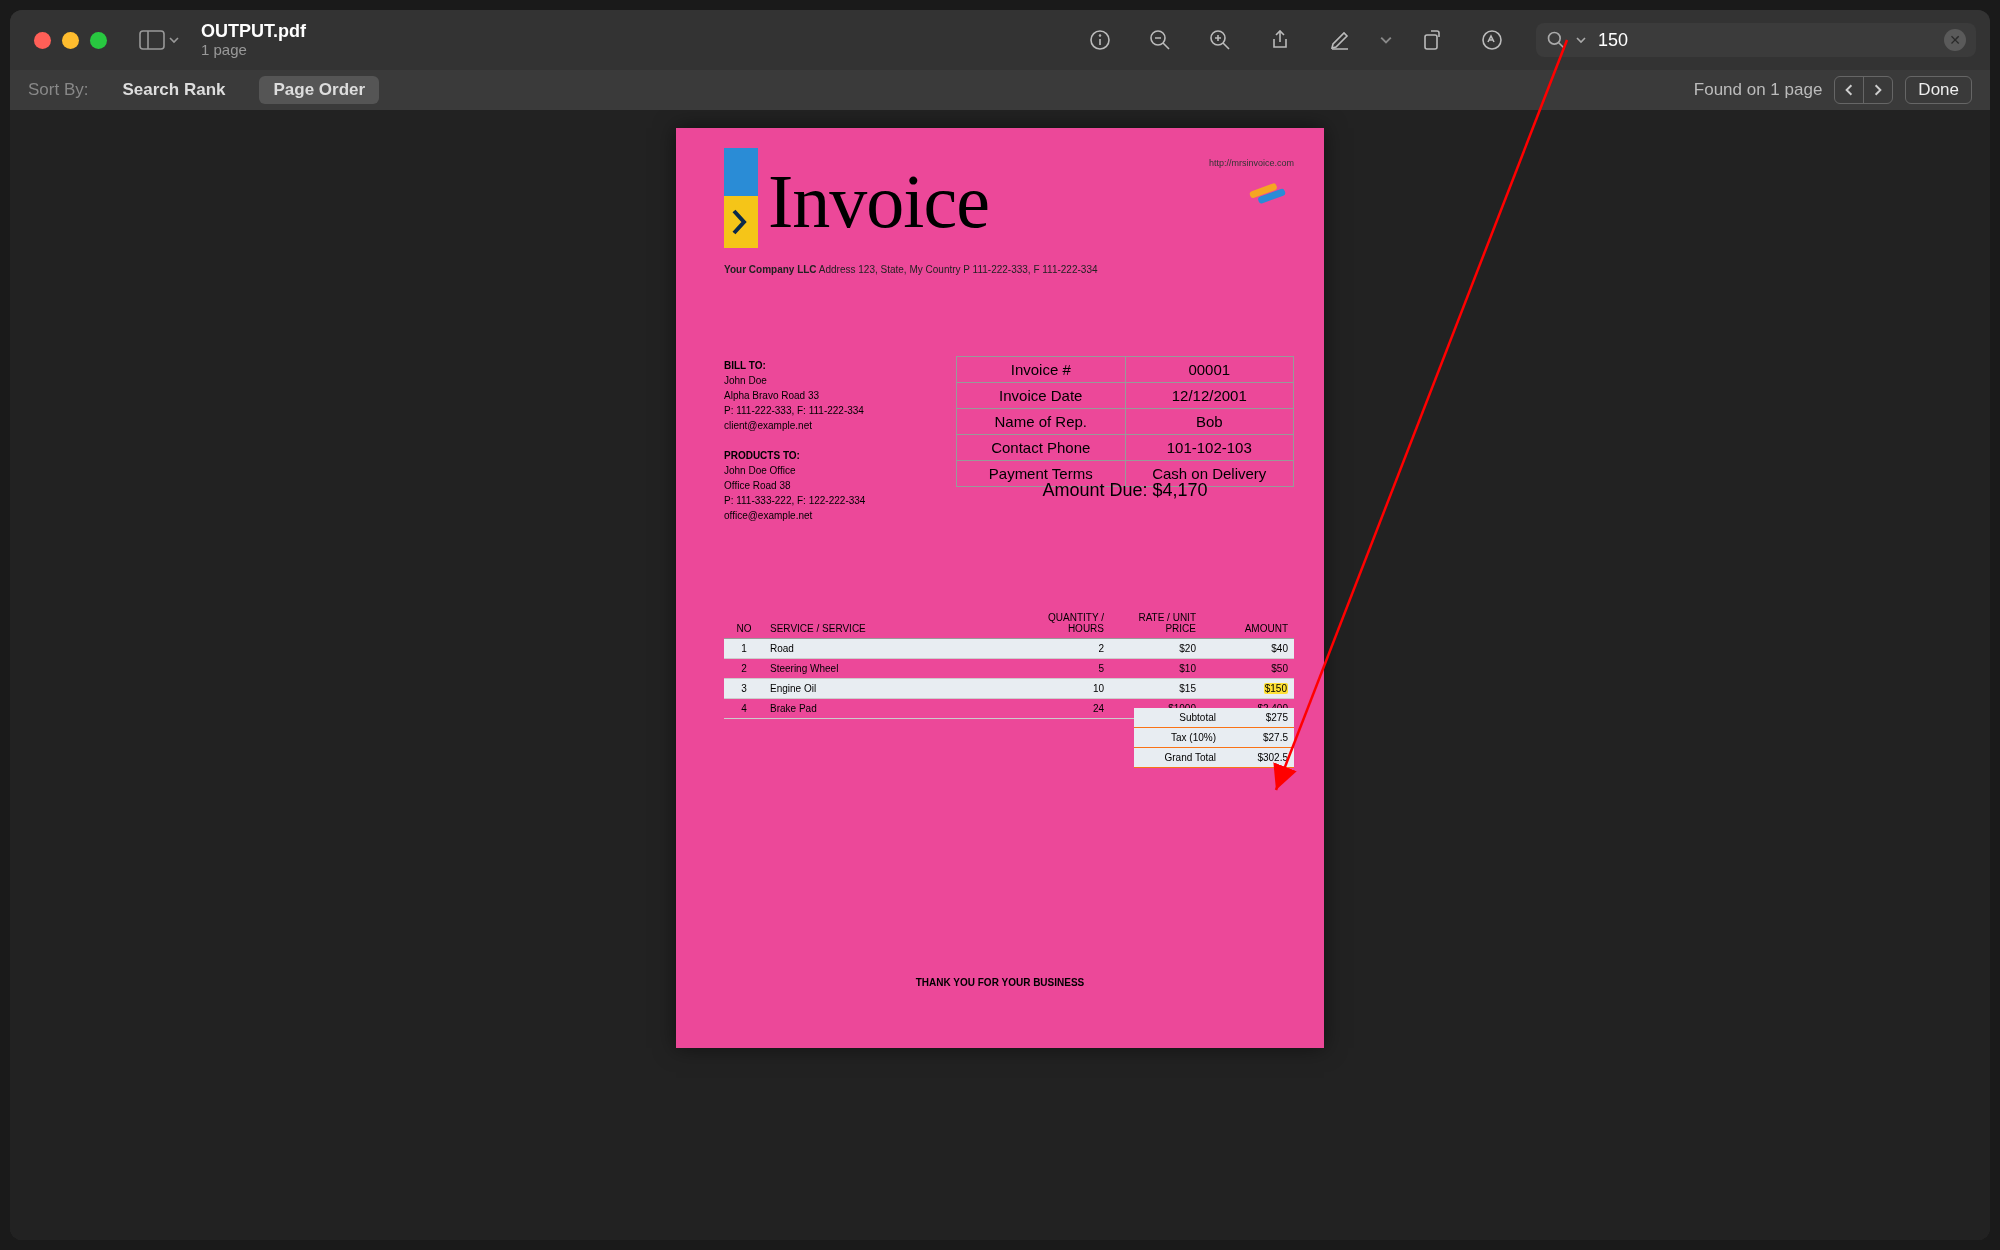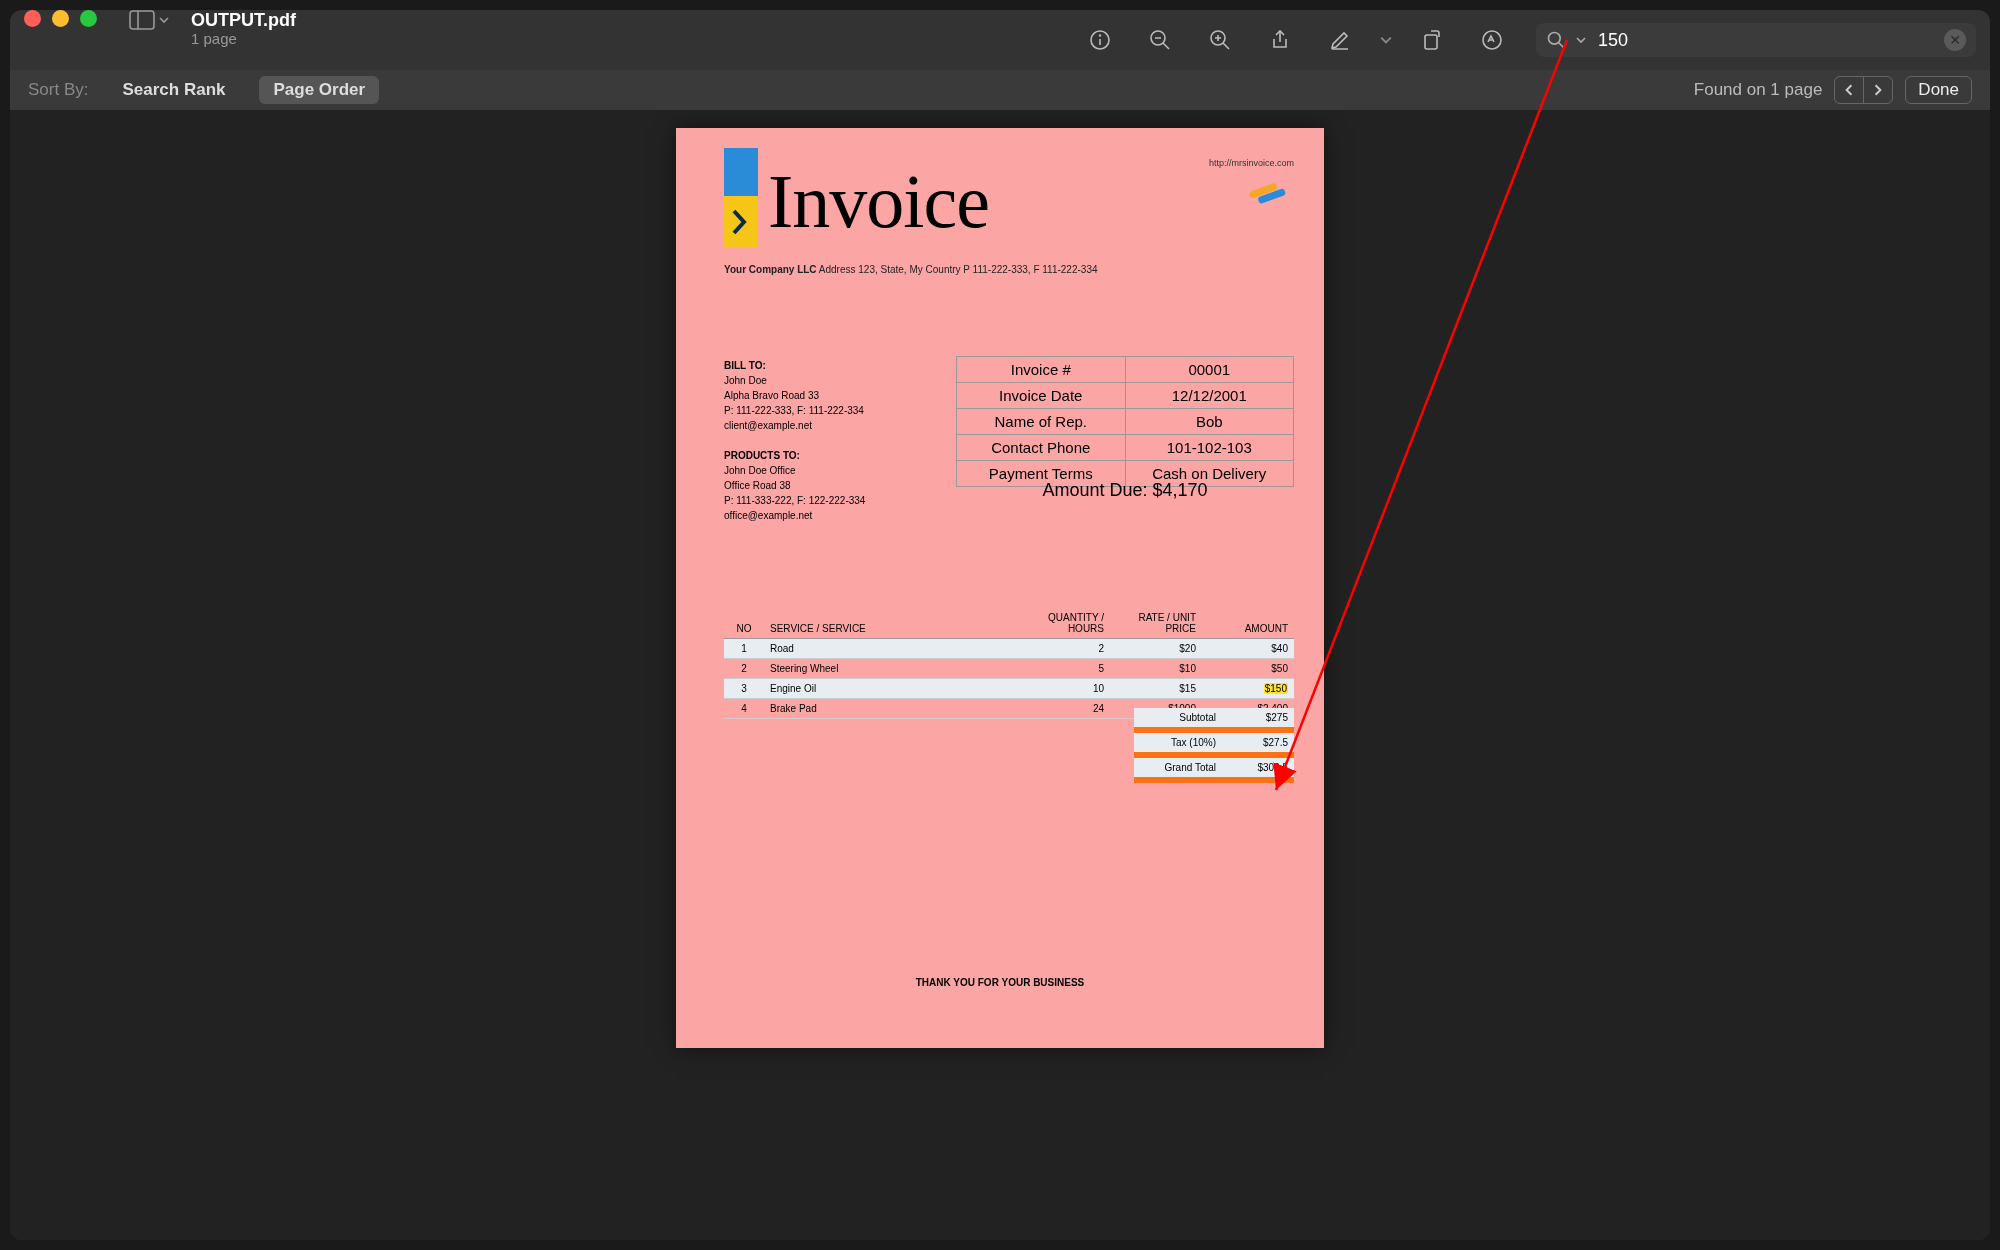--- a/index.html
+++ b/index.html
@@ -1,17 +1,17 @@
 <!DOCTYPE html>
 <html><head>
 <meta charset="utf-8">
 <style>
 html,body{margin:0;padding:0;width:2000px;height:1250px;background:#1a1a1a;font-family:-apple-system,BlinkMacSystemFont,"Helvetica Neue",sans-serif;overflow:hidden;color:#ccc}
 .window{position:absolute;left:10px;top:10px;right:10px;bottom:10px;background:#2a2a2a;border-radius:12px;overflow:hidden;display:flex;flex-direction:column}
-.titlebar{height:60px;background:#333;display:flex;align-items:flex-start;padding:0 14px;position:relative}
+.titlebar{height:60px;background:#333;display:flex;align-items:center;padding:0 24px;position:relative}
 .traffic{display:flex;gap:11px;align-items:center}
 .dot{width:17px;height:17px;border-radius:50%}
 .red{background:#ff5f57}
 .yellow{background:#febc2e}
 .green{background:#28c840}
 .sidebar-btn{margin-left:32px;display:flex;align-items:center;gap:4px;color:#999}
 .file-info{margin-left:22px;display:flex;flex-direction:column;justify-content:center}
 .file-title{color:#fff;font-size:18px;font-weight:600;line-height:20px}
 .file-sub{color:#999;font-size:15px;line-height:18px}
 .tool-strip{position:absolute;right:14px;top:0;height:60px;display:flex;align-items:center;gap:12px}
@@ -24,21 +24,21 @@
 .findbar{height:40px;background:#3a3a3a;display:flex;align-items:center;padding:0 18px;font-size:17px;color:#bbb}
 .sortlabel{color:#888}
 .sort-opt{margin-left:20px;padding:4px 14px;border-radius:6px;color:#ddd;font-weight:600}
 .sort-opt.active{background:#555}
 .find-right{margin-left:auto;display:flex;align-items:center;gap:12px}
 .arrow-btns{display:flex;border:1px solid #666;border-radius:6px;overflow:hidden}
 .arrow-btn{width:28px;height:26px;display:flex;align-items:center;justify-content:center;color:#ccc}
 .arrow-btn+.arrow-btn{border-left:1px solid #666}
 .done-btn{border:1px solid #666;border-radius:6px;padding:3px 12px;color:#eee;font-weight:400}
 .viewport{flex:1;background:#222;position:relative;display:flex;align-items:flex-start;justify-content:center;padding-top:18px;overflow:hidden}
-.page{width:648px;height:920px;background:#fca5a5;color:#000;box-shadow:0 0 20px rgba(0,0,0,.5);position:relative;font-family:"Helvetica Neue",Arial,sans-serif}
+.page{width:648px;height:920px;background:#ec4899;color:#000;box-shadow:0 0 20px rgba(0,0,0,.5);position:relative;font-family:"Helvetica Neue",Arial,sans-serif}
 .blue-block{position:absolute;left:48px;top:20px;width:34px;height:100px;background:#2a8cd6}
 .yellow-arrow{position:absolute;left:48px;top:68px;width:34px;height:52px;background:#f5c518;display:flex;align-items:center;justify-content:center}
 .yellow-arrow svg{width:18px;height:26px}
 .invoice-title{position:absolute;left:92px;top:30px;font-family:"Times New Roman",serif;font-size:76px;letter-spacing:-1px}
 .logo-url{position:absolute;right:30px;top:30px;font-size:9px;color:#333}
 .logo-mark{position:absolute;right:34px;top:48px;width:46px;height:32px}
 .company-line{position:absolute;left:48px;top:136px;font-size:10px;color:#222}
 .company-line b{font-weight:700}
 .billto{position:absolute;left:48px;top:230px;font-size:10px;line-height:15px}
 .billto .hd{font-weight:700}
@@ -53,21 +53,21 @@
 .items th{text-align:right;font-weight:400;padding:4px 6px;border-bottom:1px solid #999;vertical-align:bottom}
 .items th.no{width:28px;text-align:center}
 .items th.prod{text-align:left;width:auto}
 .items th.qty,.items th.rate,.items th.amt{width:80px}
 .items td{padding:4px 6px;text-align:right;border-bottom:1px solid #ccc}
 .items td.no{text-align:center}
 .items td.prod{text-align:left}
 .items tr.alt td{background:#e8edf2}
 .totals{position:absolute;right:30px;top:580px;width:160px;font-size:10px}
 .totals table{width:100%;border-collapse:collapse}
-.totals td{padding:4px 6px;text-align:right;background:#e8edf2;border-bottom:6px solid #f97316}
+.totals td{padding:4px 6px;text-align:right;background:#e8edf2;border-bottom:1px solid #f97316}
 .totals td:first-child{width:55%}
 .thanks{position:absolute;left:0;right:0;bottom:60px;text-align:center;font-size:10px;font-weight:700}
 .highlight{background:#ffe135;border-radius:2px;padding:0 1px}
 .arrow-line{position:absolute;pointer-events:none;z-index:50}
 </style>
 </head>
 <body>
 
 <div class="window">
 

